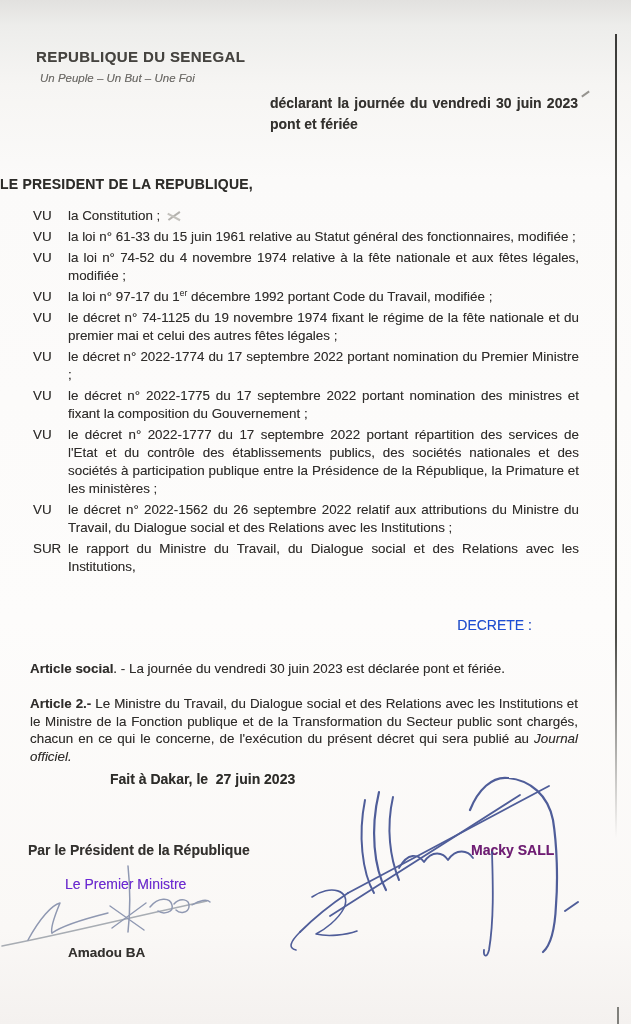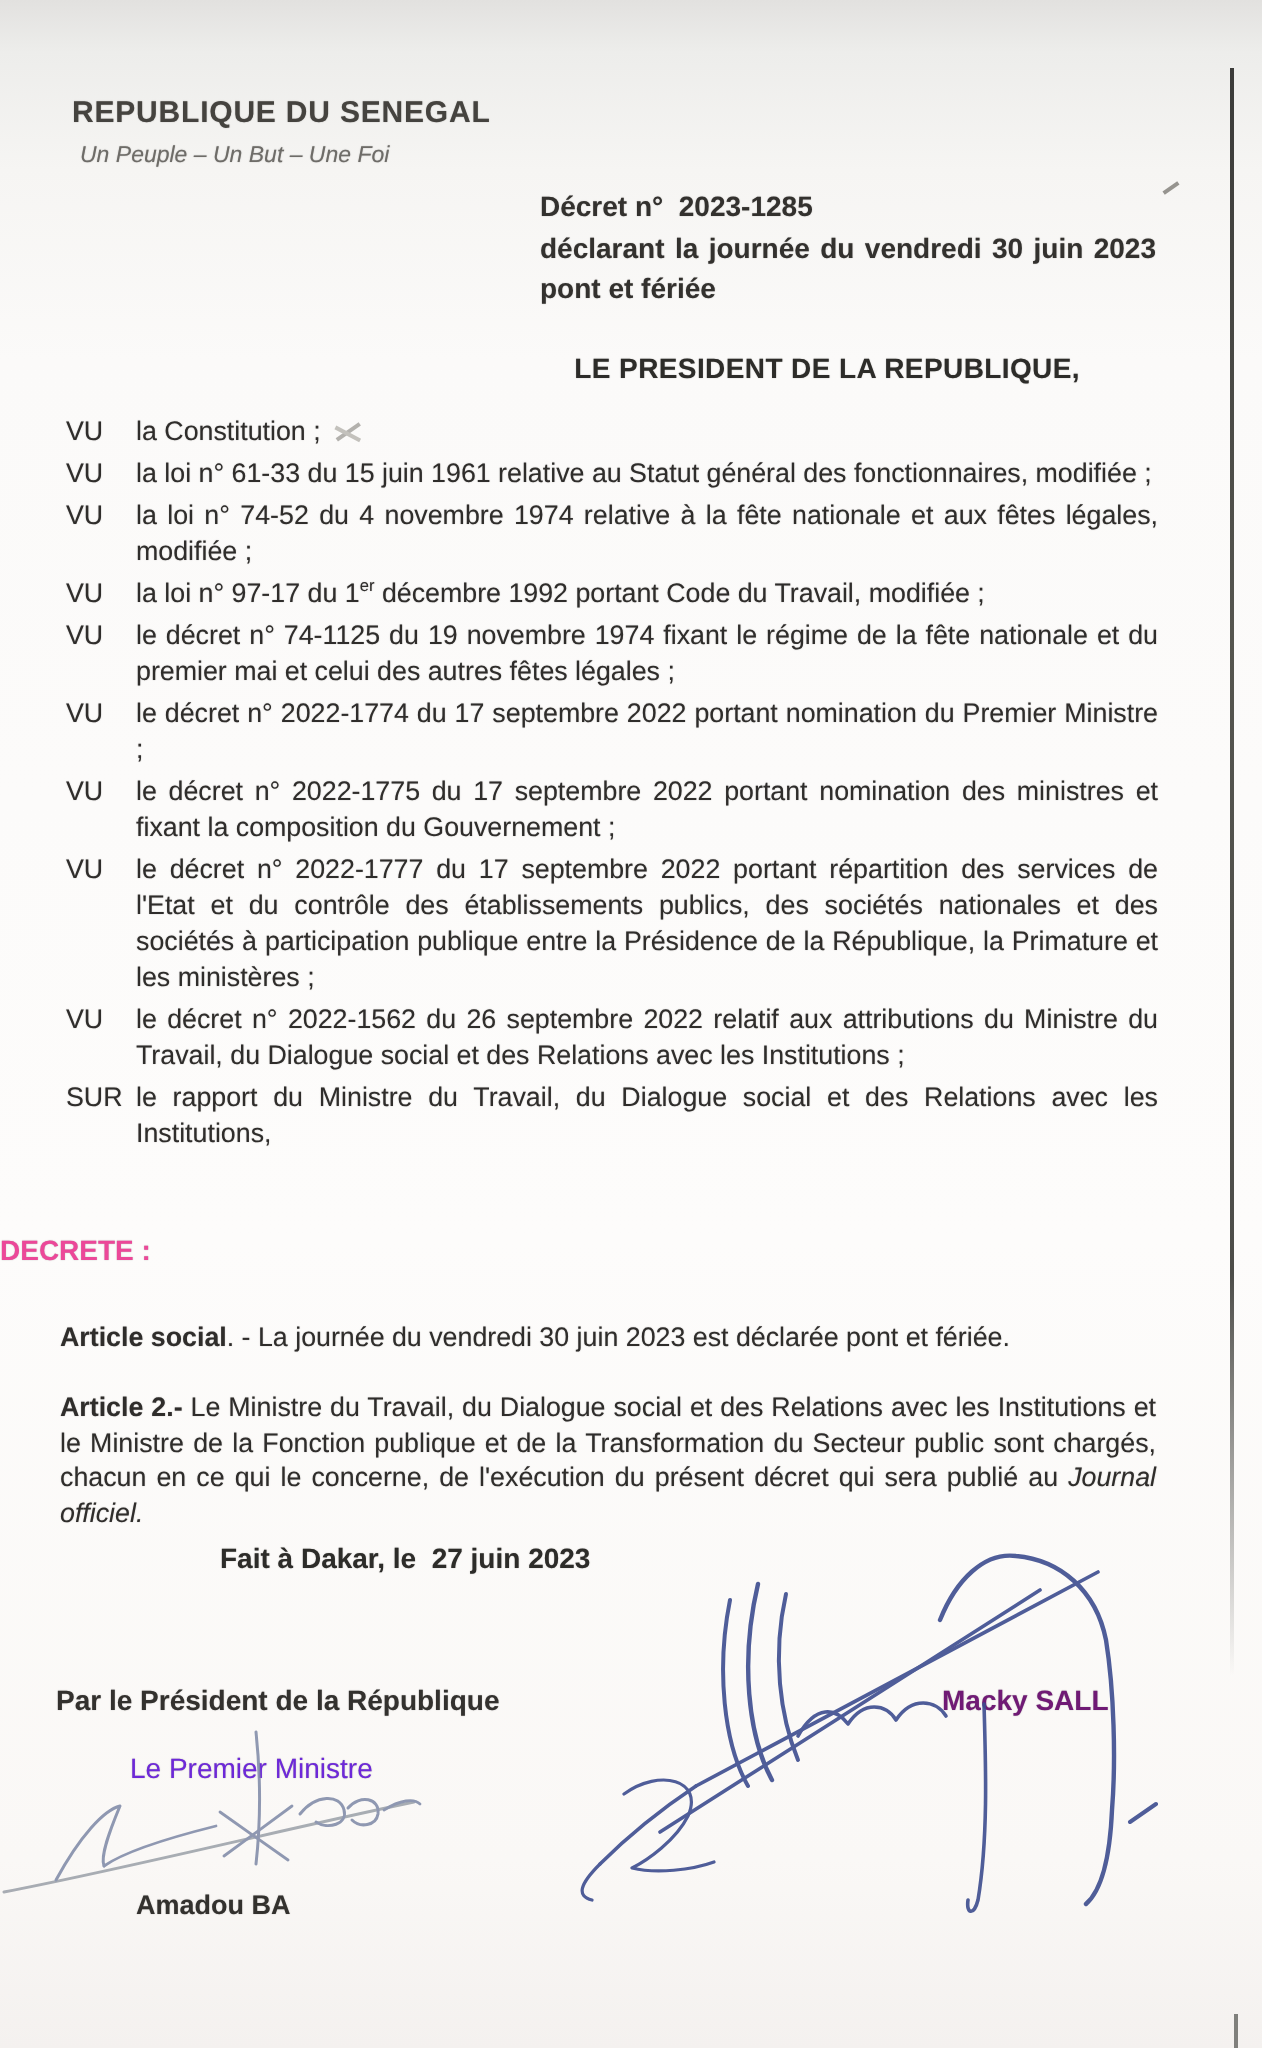--- a/index.html
+++ b/index.html
@@ -8,27 +8,27 @@
     background:linear-gradient(180deg,#e2e1df 0px,#ededeb 26px,#f6f5f3 85px,#fbfaf9 180px,#fdfcfb 620px,#faf8f6 930px,#f4f1ef 1024px);
     font-family:"Liberation Sans",sans-serif;color:#2f2d2b;
   }
   .abs{position:absolute}
   .soft{text-shadow:0 0 .6px rgba(47,45,43,.38)}
   .country{left:36px;top:48px;font-size:15px;font-weight:bold;color:#45433f;letter-spacing:.4px}
   .motto{left:40px;top:72px;font-size:11.5px;font-style:italic;color:#6e6c68}
   .title-block{left:270px;top:93px;width:308px;font-weight:bold;font-size:14px;line-height:20.5px;color:#33312e}
   .title-number{white-space:pre-wrap}
   .title-subject{text-align:justify}
-  .salutation{left:0;top:176px;width:540px;text-align:right;font-weight:bold;font-size:14px;letter-spacing:.2px;color:#2d2c29}
+  .salutation{left:0;top:176px;width:540px;text-align:left;font-weight:bold;font-size:14px;letter-spacing:.2px;color:#2d2c29}
   .visas{left:33px;top:207px;width:546px;font-size:13.4px;line-height:18px}
   .visa-row{display:flex;margin-bottom:3px}
   .visa-label{flex:0 0 35px}
   .visa-text{flex:1;text-align:justify}
   sup{font-size:.62em;line-height:0}
-  .decrete{left:0;top:617px;width:532px;text-align:left;font-weight:bold;font-size:14px;color:#ec4899}
+  .decrete{left:0;top:617px;width:532px;text-align:right;font-weight:normal;font-size:14px;color:#1d4ed8}
   .article{left:30px;width:548px;font-size:13.4px;line-height:17.5px;text-align:justify}
   .a1{top:647px}
   .a2{top:682px}
   .b{font-weight:bold}
   .i{font-style:italic}
   .date-line{left:110px;top:771px;font-weight:bold;font-size:14px;white-space:pre-wrap;color:#2d2c29}
   .by-president{left:28px;top:842px;font-weight:bold;font-size:14px;color:#33312e}
   .pm-title{left:65px;top:876px;font-weight:normal;font-size:14px;color:#6d28d9}
   .pm-name{left:68px;top:945px;font-weight:bold;font-size:13.5px;color:#33312e}
   .president-name{left:471px;top:842px;font-weight:bold;font-size:14px;color:#701a75}
@@ -41,21 +41,20 @@
   .scribble::before{content:"";position:absolute;left:2px;top:5px;width:14px;height:1.5px;background:#b3b1ad;transform:rotate(-35deg)}
   .scribble::after{content:"";position:absolute;left:2px;top:6px;width:14px;height:1.5px;background:#c3c1bc;transform:rotate(28deg)}
 </style>
 </head>
 <body>
 
 <div class="abs country soft">REPUBLIQUE DU SENEGAL</div>
 <div class="abs motto soft">Un Peuple – Un But – Une Foi</div>
 
 <div class="abs title-block soft">
-  <div class="title-number">Décret n°  2023-1285</div>
   <div class="title-subject">déclarant la journée du vendredi 30 juin 2023 pont et fériée</div>
 </div>
 
 <div class="abs salutation soft">LE PRESIDENT DE LA REPUBLIQUE,</div>
 
 <div class="abs visas soft">
     <div class="visa-row">
       <div class="visa-label">VU</div>
       <div class="visa-text"><span>la Constitution ;</span><span class="scribble"></span></div>
     </div>

